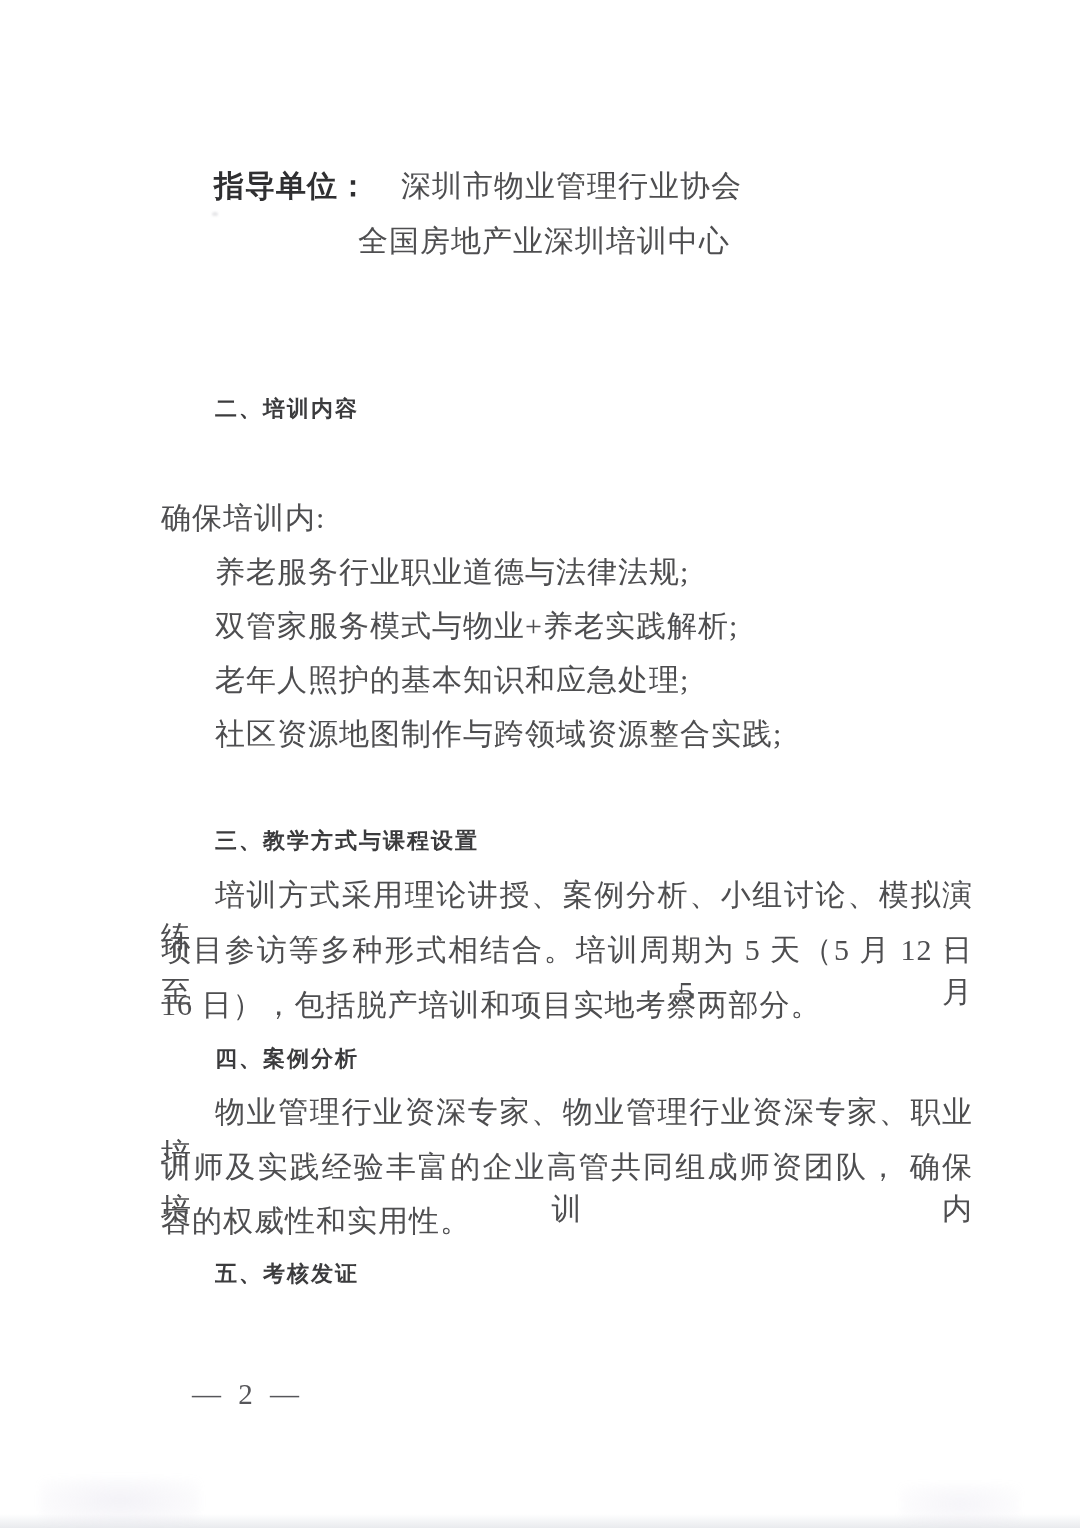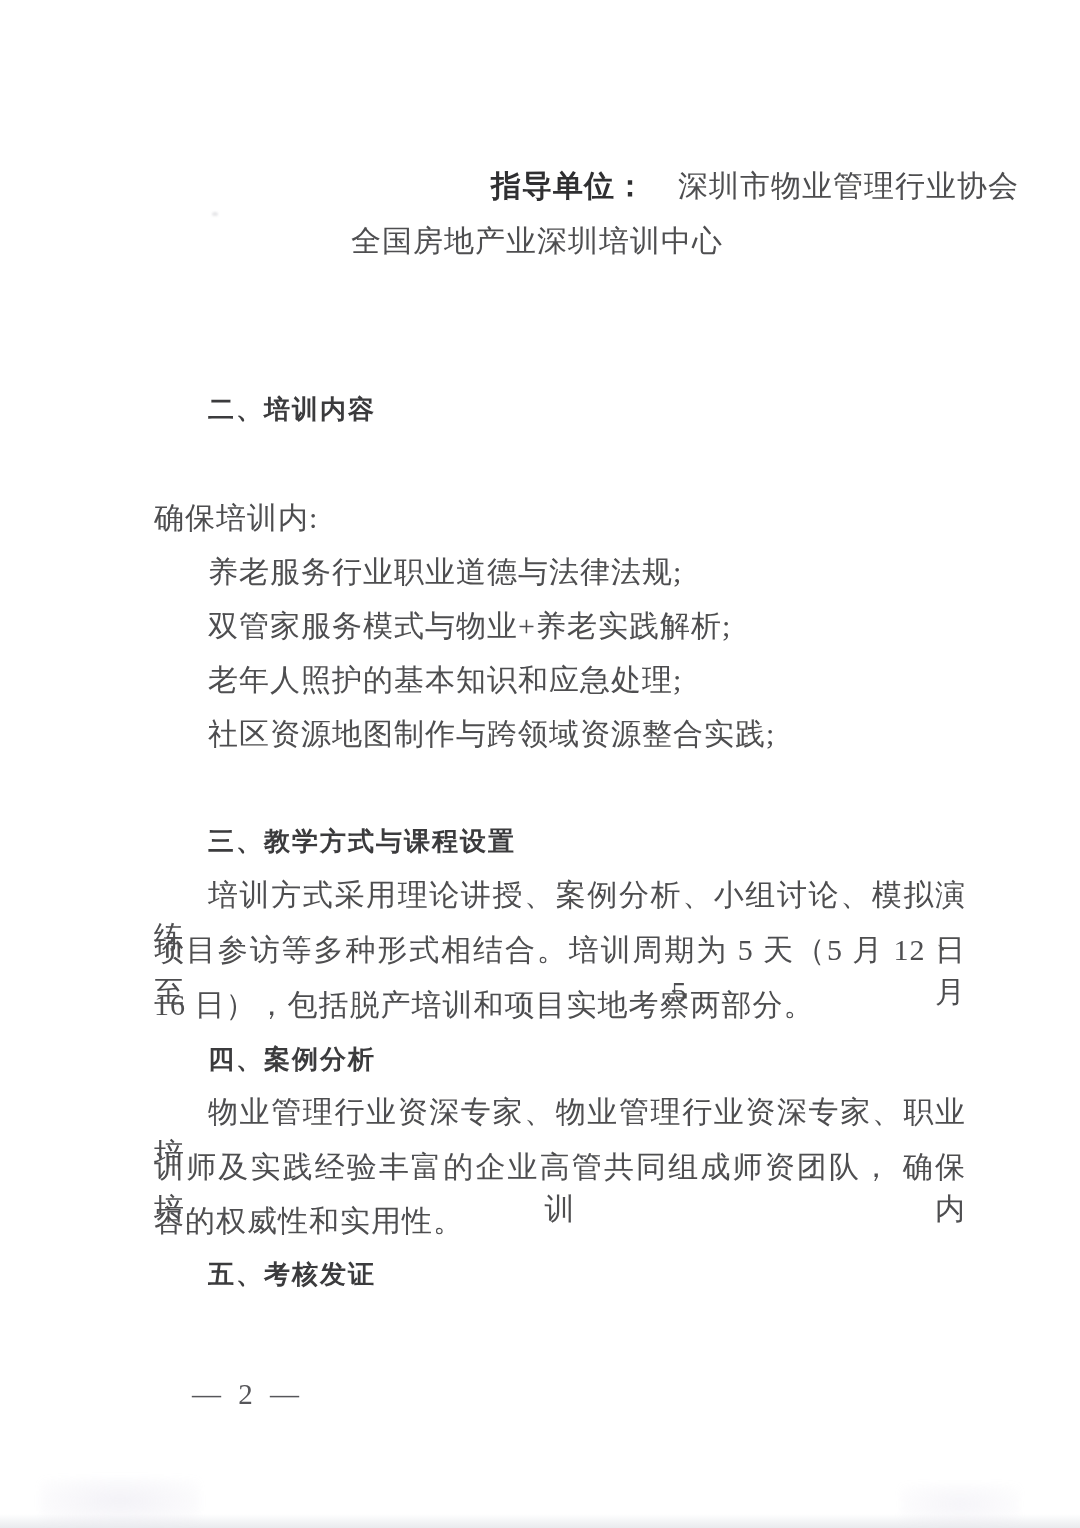--- a/index.html
+++ b/index.html
@@ -11,49 +11,48 @@
     position: relative;
     width: 1080px;
     height: 1528px;
     background: #ffffff;
     overflow: hidden;
     font-family: "Liberation Serif", "DejaVu Serif", serif;
   }
   
   .ln {
     position: absolute;
-    left: 154px;
+    left: 161px;
     width: 812px;
     font-size: 30px;
     line-height: 42px;
     color: #4e4e50;
     letter-spacing: 1px;
     white-space: nowrap;
-    justify-content: flex-end;
   }
   
   .just {
     white-space: normal;
     text-align: justify;
     text-align-last: justify;
   }
   .justind {
     white-space: normal;
     text-align: justify;
     text-align-last: justify;
     text-indent: 54px;
   }
   .indent { padding-left: 54px; }
   .indent2 { padding-left: 197px; }
   
   .heading {
     font-family: "Liberation Sans", "DejaVu Sans", sans-serif;
     font-weight: 700;
     color: #3b3b3d;
-    font-size: 26px;
+    font-size: 22px;
     letter-spacing: 2px;
     padding-left: 54px;
   }
   
   .org-line { display: flex; align-items: baseline; padding-left: 53px; }
   .org-label {
     font-family: "Liberation Sans", "DejaVu Sans", sans-serif;
     font-weight: 700;
     color: #2f2f31;
     letter-spacing: 1px;

